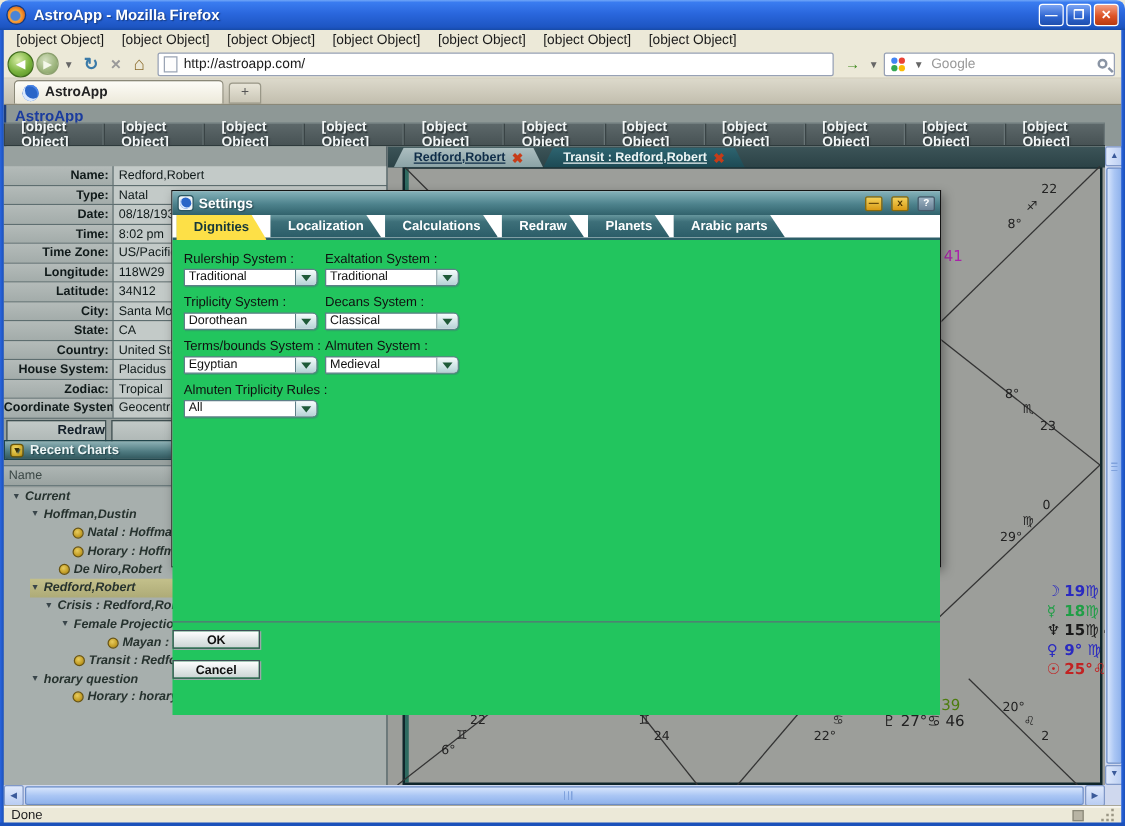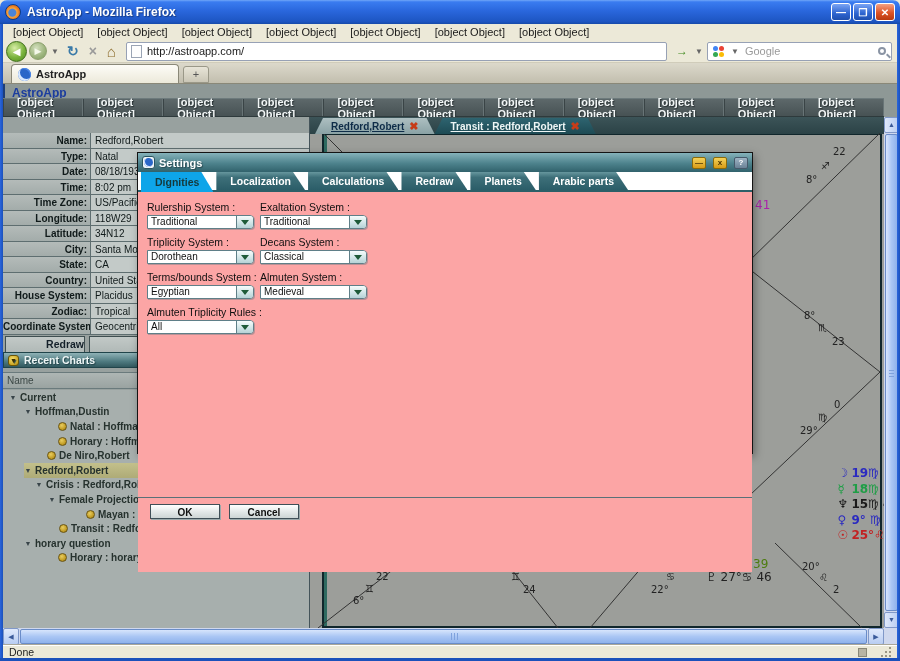--- a/index.html
+++ b/index.html
@@ -95,48 +95,48 @@
   .tree-colhdr{position:absolute;left:0;top:255px;width:100%;height:17px;background:linear-gradient(#aeb6b4,#9aa3a1);
     border-top:1px solid #6a7a7c;border-bottom:1px solid #6a7a7c;font-size:10px;color:#3c4846;padding-left:4px;line-height:16px;}
   .tree{position:absolute;left:0;top:273px;width:100%;bottom:0;background:#a7afad;overflow:hidden;}
   .tree-row{height:14.6px;display:flex;align-items:center;}
   .tr-in{display:flex;align-items:center;gap:3px;flex:1;height:100%;}
   .tree-row[data-selected] .tr-in{background:linear-gradient(#c3c08b,#aeab77);}
   .tr-exp{width:8px;font-size:7px;color:#39454a;text-align:center;flex:none;}
   .tr-icon{display:none;width:9px;height:9px;border-radius:50%;border:1px solid #6a5512;flex:none;
     background:radial-gradient(circle at 40% 35%,#e8cc5e,#c09a22 65%,#8a6d1a);}
   .tr-icon[data-show]{display:inline-block;}
-  .tr-label{font-size:10px;font-weight:700;color:#26322e;white-space:nowrap;}
+  .tr-label{font-size:10px;font-weight:700;color:#26322e;white-space:nowrap;font-style:italic;}
 
   
   .dlg{position:absolute;left:137px;top:152px;width:616px;height:302px;background:#fff;border:1px solid #141414;
     box-shadow:2px 3px 8px rgba(0,0,0,.35);z-index:10;}
   .dlg-title{height:19px;display:flex;align-items:center;gap:4px;padding:0 4px;
     background:linear-gradient(180deg,#85b2ba 0%,#4d828c 55%,#31626c 100%);}
   .dlg-logo{width:13px;height:13px;border-radius:3px;background:#eef4f8;border:1px solid #2a5560;display:flex;align-items:center;justify-content:center;flex:none;}
   .dlg-logo span{width:9px;height:9px;border-radius:50%;background:#2a66c8;box-shadow:inset 1px -1px 0 0 #d8e8ff;}
   .dlg-title-text{flex:1;color:#fff;font-weight:700;font-size:11px;text-shadow:1px 1px 1px #2a4a52;}
   .dbtn{width:14px;height:12px;margin-left:3px;border-radius:2px;font-size:8px;font-weight:900;display:flex;align-items:center;justify-content:center;}
   .dbtn.min,.dbtn.close{background:linear-gradient(#f4d25a,#d99b16);border:1px solid #8a6a0a;color:#4a3200;}
   .dbtn.help{background:linear-gradient(#9fb4c4,#6a8296);border:1px solid #46596a;color:#fff;}
   .dlg-tabs{height:20px;background:#fff;display:flex;align-items:flex-end;padding-left:3px;border-bottom:2px solid #2c5f68;}
   .dtab{height:18px;padding:0 14px;margin-right:3px;display:flex;align-items:center;font-size:10.5px;font-weight:700;
     clip-path:polygon(0 0,calc(100% - 12px) 0,100% 100%,0 100%);
     background:linear-gradient(#67979e 0%,#3d6f79 30%,#2b5d68 100%);color:#fff;filter:drop-shadow(0 0 1px #24525c);}
-  .dtab[data-active]{background:#0ea5e9;color:#16383a;height:20px;margin-bottom:-2px;z-index:2;position:relative;}
-  .dlg-body{position:relative;height:380px;background:#fca5a5;}
+  .dtab[data-active]{background:#fde047;color:#16383a;height:20px;margin-bottom:-2px;z-index:2;position:relative;}
+  .dlg-body{position:relative;height:380px;background:#22c55e;}
   .dlg-form{position:absolute;left:9px;top:2px;display:grid;grid-template-columns:107px 107px;column-gap:6px;}
   .fld-label{font-size:10.5px;color:#101010;margin:7px 0 2px;white-space:nowrap;}
   .fld-box{position:relative;height:14px;border:1px solid #5f7f88;background:#fff;border-radius:0 4px 4px 0;box-shadow:1px 1px 0 rgba(70,110,120,.35);}
   .fld-value{font-size:10px;line-height:12px;padding-left:3px;color:#111;white-space:nowrap;overflow:hidden;margin-right:17px;}
   .fld-btn{position:absolute;right:0;top:0;width:17px;height:12px;border-left:1px solid #5f7f88;border-radius:0 3px 3px 0;
     background:linear-gradient(#f6fcfc,#cfe4e6 60%,#b6d2d6);display:flex;align-items:center;justify-content:center;}
   .fld-btn::after{content:"";border:4px solid transparent;border-top:5px solid #1e5a38;margin-top:5px;}
   .dlg-divider{position:absolute;left:0;right:0;top:305px;border-top:1px solid #5a7078;}
-  .dlg-buttons{position:absolute;left:12px;top:312px;display:flex;gap:9px;}
+  .dlg-buttons{position:absolute;left:0;top:312px;display:flex;gap:9px;flex-direction:column;}
   .btn{width:70px;height:15px;background:linear-gradient(#ffffff,#dfe5e5 60%,#cdd5d5);border:1px solid #3f4f57;
     font-size:10px;font-weight:700;color:#101010;text-align:center;line-height:13px;box-shadow:1px 1px 0 #9aa8aa;font-family:"Liberation Sans",sans-serif;}
 
   
   .vscroll{position:absolute;left:884px;top:117px;width:15px;height:511px;background:#cfd8ee;z-index:4;}
   .vs-btn{position:absolute;left:0;width:15px;height:16px;background:linear-gradient(90deg,#dfe9fc,#b9cdf2);border:1px solid #8098c8;border-radius:2px;
     color:#3a5a9a;font-size:7px;text-align:center;line-height:14px;}
   .vs-btn.up{top:0;} .vs-btn.down{bottom:0;}
   .vs-thumb{position:absolute;left:1px;right:1px;top:17px;bottom:17px;border:1px solid #6a8cc8;border-radius:2px;
     background:linear-gradient(90deg,#d7e5fc,#aac6f4 50%,#8fb2ec);}

